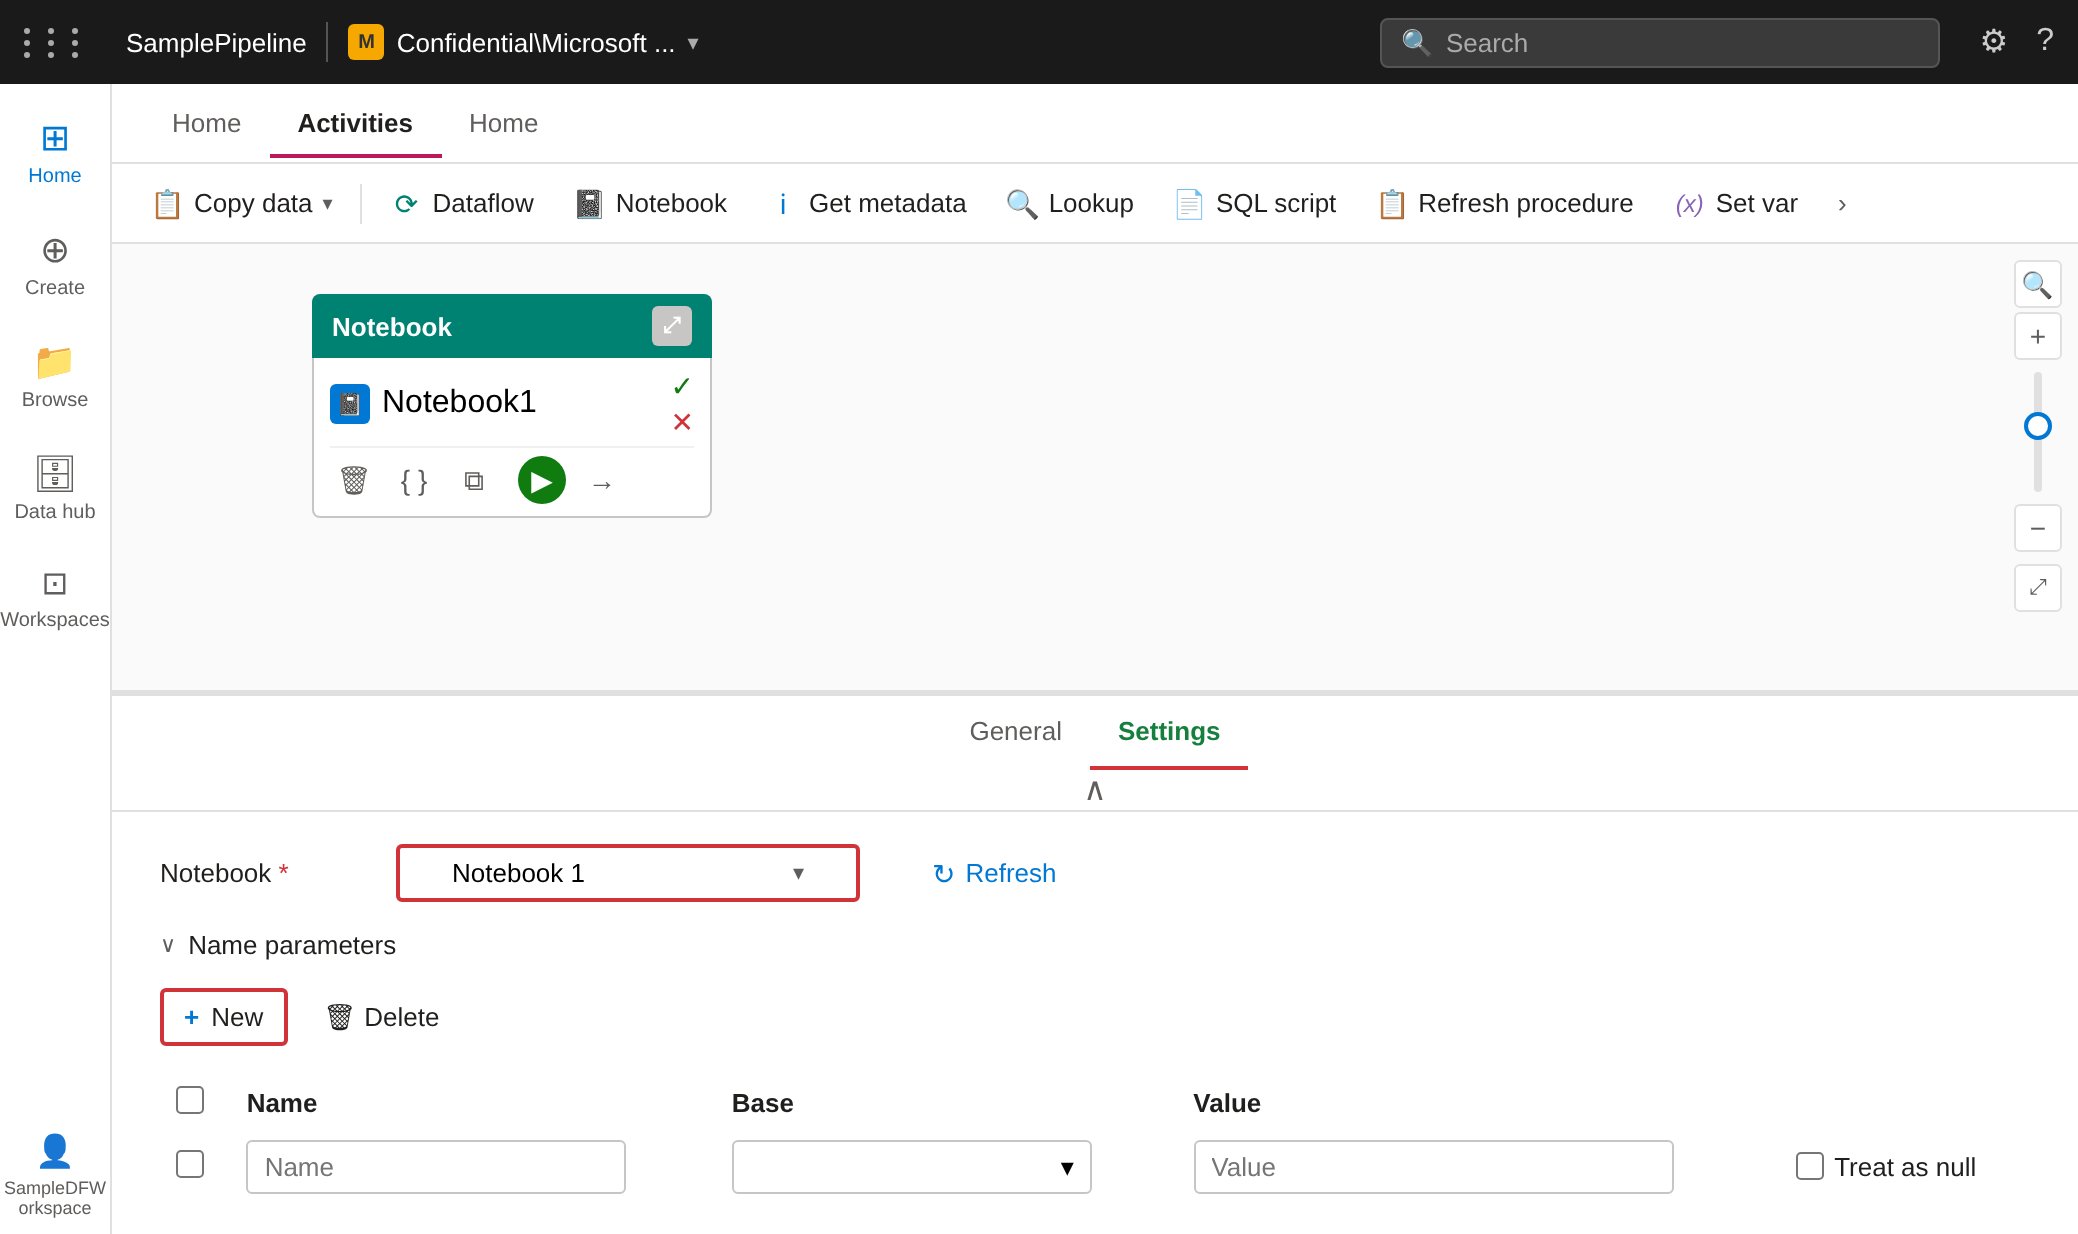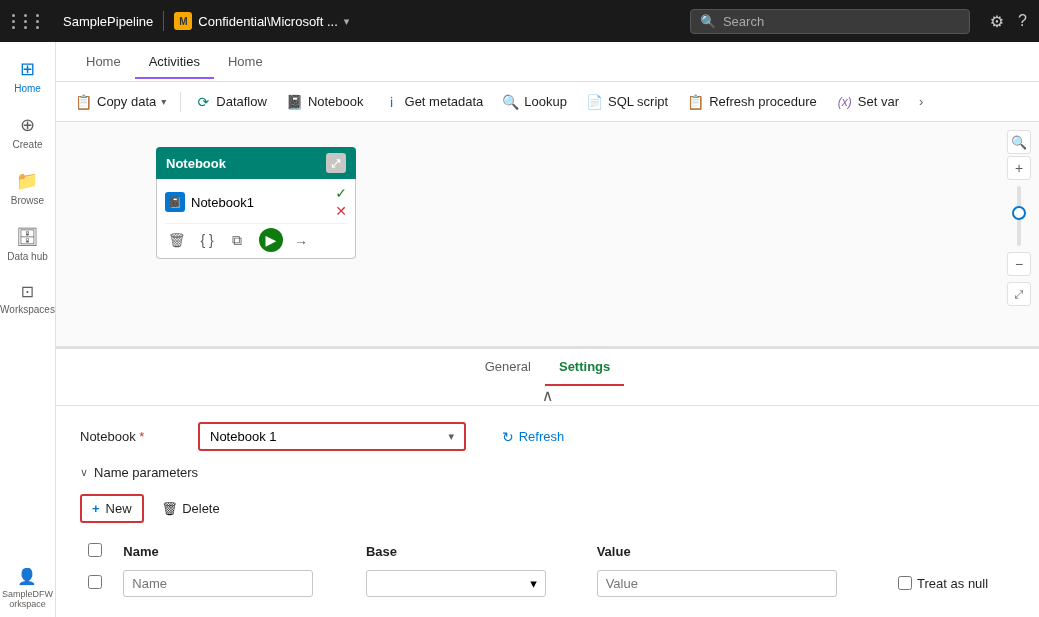--- a/index.html
+++ b/index.html
@@ -81,21 +81,21 @@
       gap: 0;
     }
     .nav-tab {
       padding: 8px 14px;
       cursor: pointer;
       color: #605e5c;
       font-size: 13px;
       border-bottom: 2px solid transparent;
       margin-bottom: -1px;
     }
-    .nav-tab.active { color: #201f1e; border-bottom: 2px solid #8b5cf6; font-weight: 400; }
+    .nav-tab.active { color: #201f1e; border-bottom: 2px solid #be185d; font-weight: 700; }
 
     
     .activity-toolbar {
       background: #fff;
       border-bottom: 1px solid #e0e0e0;
       display: flex;
       align-items: center;
       padding: 6px 12px;
       gap: 4px;
       flex-wrap: nowrap;
@@ -242,26 +242,26 @@
     
     .settings-content { padding: 16px 24px; display: flex; flex-direction: column; gap: 14px; }
 
     .form-row { display: flex; align-items: center; gap: 28px; }
     .form-label { font-size: 13px; color: #201f1e; min-width: 90px; font-weight: 500; }
     .form-label .required { color: #d13438; }
 
     .dropdown-select {
       border: 2px solid #d13438;
       border-radius: 3px;
-      padding: 5px 10px;
+      padding: 5px 26px;
       font-size: 13px;
       display: flex;
       align-items: center;
       justify-content: space-between;
-      width: 268px;
+      width: 232px;
       cursor: pointer;
       background: white;
     }
     .dropdown-select .chevron { color: #605e5c; font-size: 11px; }
 
     .refresh-btn {
       display: flex; align-items: center; gap: 5px;
       color: #0078d4; cursor: pointer; font-size: 13px; padding: 4px 8px;
     }
     .refresh-icon { font-size: 14px; }
@@ -413,21 +413,21 @@
     <div class="pipeline-canvas">
 
       <div class="notebook-node" style="position:absolute;left:100px;top:25px;">
         <div class="node-header">
           <span>Notebook</span>
           <div class="node-corner-btn" style="position:relative;right:auto;top:auto;background:#c8c6c4;">⤢</div>
         </div>
         <div class="node-body">
           <div class="node-activity-row">
             <div class="activity-icon">📓</div>
-            <span style="font-size:13px;">Notebook1</span>
+            <span style="font-size:16px;">Notebook1</span>
             <div style="margin-left:auto;display:flex;flex-direction:column;gap:2px;">
               <span class="status-check">✓</span>
               <span class="status-x">✕</span>
             </div>
           </div>
           <div class="node-actions">
             <div class="node-action-btn">🗑</div>
             <div class="node-action-btn">{ }</div>
             <div class="node-action-btn">⧉</div>
             <div class="node-action-btn green" style="margin-left:4px;">▶</div>

